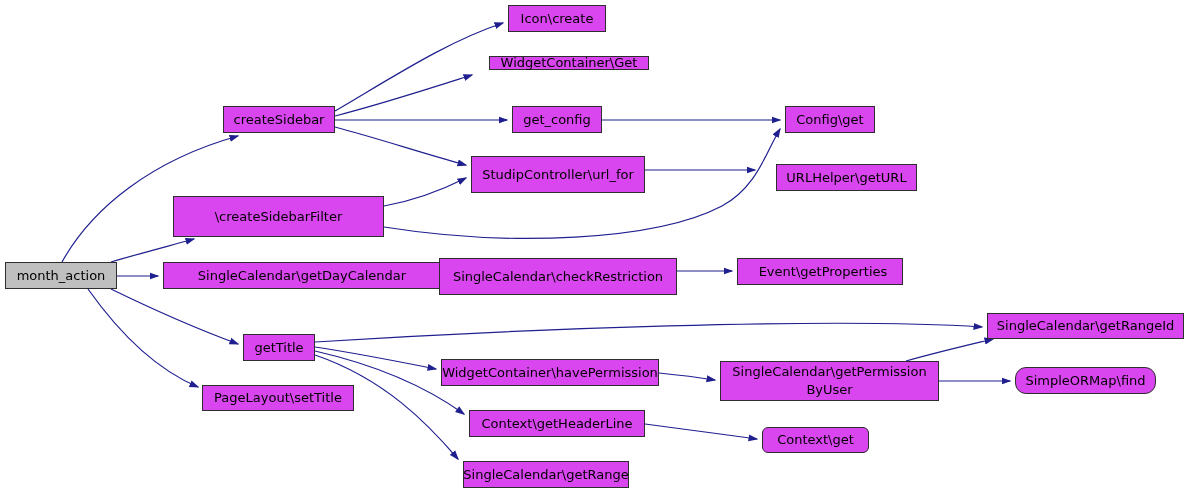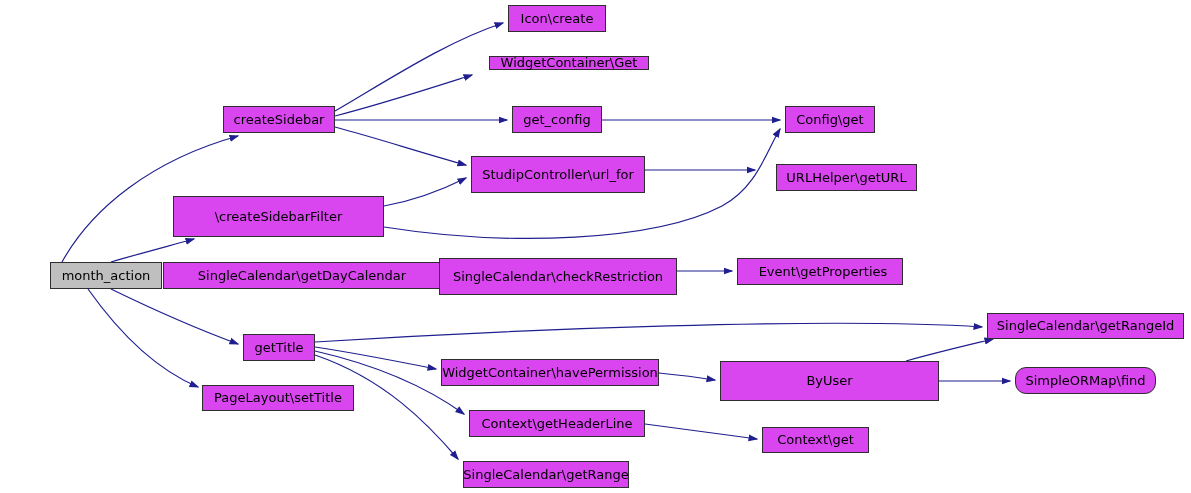--- a/index.html
+++ b/index.html
@@ -34,21 +34,20 @@
     flex-direction: column;
     align-items: center;
     justify-content: center;
     text-align: center;
     white-space: nowrap;
     cursor: pointer;
   }
   .node.highlighted {
     background: #bfbfbf;
     cursor: default;
-    margin-left: 45px;
   }
   .node span { display: block; }
   .edge {
     fill: none;
     stroke-width: 1.2px;
   }
 </style>
 </head>
 <body>
 
@@ -125,31 +124,32 @@
       <div class="node" style="left: 439px; top: 258px; width: 238px; height: 37px;">
         <span>SingleCalendar\checkRestriction</span>
       </div>
       <div class="node" style="left: 737px; top: 258px; width: 166px; height: 27px; padding-left: 6px;">
         <span>Event\getProperties</span>
       </div>
       <div class="node" style="left: 441px; top: 359px; width: 218px; height: 27px;">
         <span>WidgetContainer\havePermission</span>
       </div>
       <div class="node" style="left: 720px; top: 361px; width: 219px; height: 40px;">
+        <span>SingleCalendar\getPermission</span>
         <span>ByUser</span>
       </div>
       <div class="node" style="left: 1015px; top: 367px; width: 141px; height: 27px; border-radius: 11px;">
         <span>SimpleORMap\find</span>
       </div>
       <div class="node" style="left: 987px; top: 313px; width: 197px; height: 26px;">
         <span>SingleCalendar\getRangeId</span>
       </div>
       <div class="node" style="left: 469px; top: 410px; width: 176px; height: 27px;">
         <span>Context\getHeaderLine</span>
       </div>
-      <div class="node" style="left: 762px; top: 427px; width: 107px; height: 26px;">
+      <div class="node" style="left: 762px; top: 427px; width: 107px; height: 26px; border-radius: 6px;">
         <span>Context\get</span>
       </div>
       <div class="node" style="left: 463px; top: 461px; width: 166px; height: 27px;">
         <span>SingleCalendar\getRange</span>
       </div>
     </div>
 </div>
 
 </body></html>

